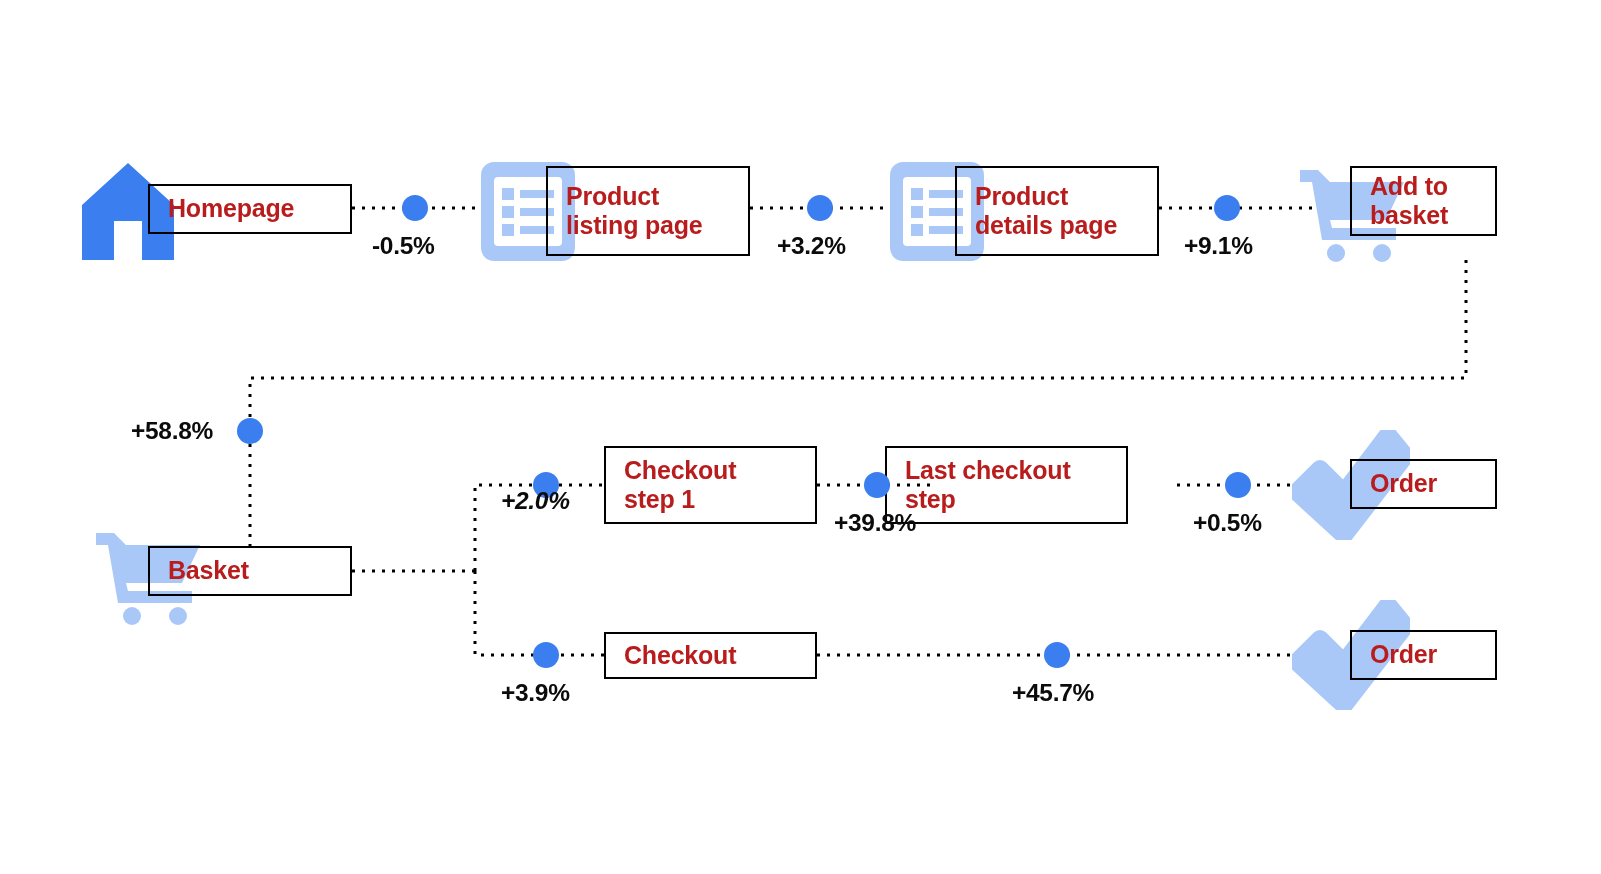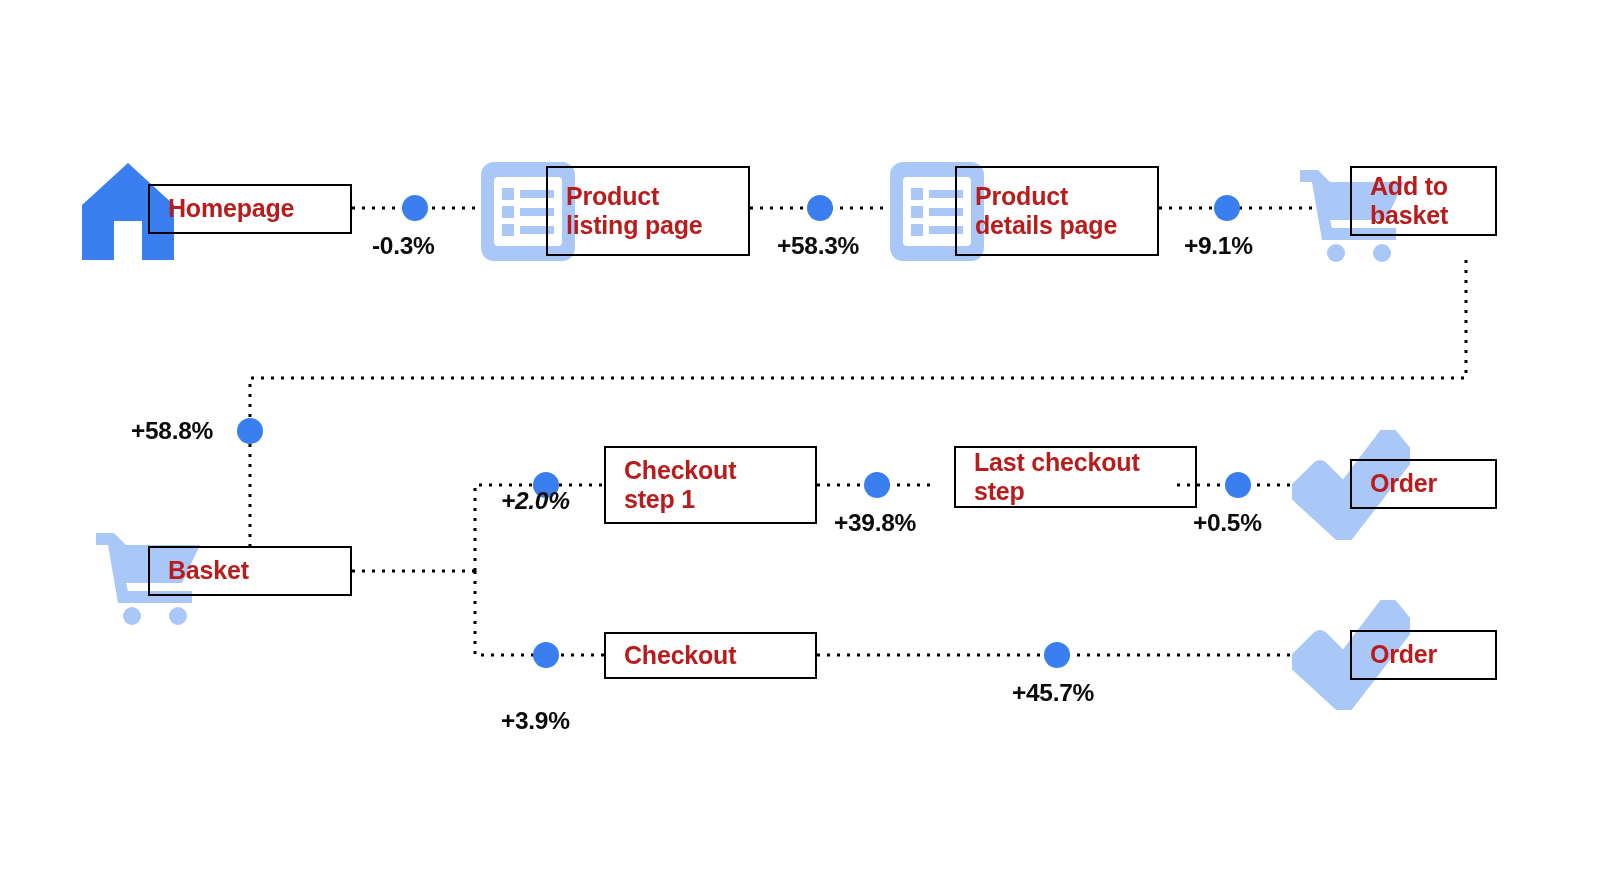--- a/index.html
+++ b/index.html
@@ -159,49 +159,49 @@
         <div class="node-label">Add to
 basket</div>
       </div>
       <div class="node-box" style="left: 148px; top: 546px; width: 204px; height: 50px;">
         <div class="node-label">Basket</div>
       </div>
       <div class="node-box" style="left: 604px; top: 446px; width: 213px; height: 78px;">
         <div class="node-label">Checkout
 step 1</div>
       </div>
-      <div class="node-box" style="left: 954px; top: 446px; width: 243px; height: 62px;">
+      <div class="node-box" style="left: 885px; top: 446px; width: 243px; height: 78px;">
         <div class="node-label">Last checkout
 step</div>
       </div>
       <div class="node-box" style="left: 1350px; top: 459px; width: 147px; height: 50px;">
         <div class="node-label">Order</div>
       </div>
       <div class="node-box" style="left: 604px; top: 632px; width: 213px; height: 47px;">
         <div class="node-label">Checkout</div>
       </div>
       <div class="node-box" style="left: 1350px; top: 630px; width: 147px; height: 50px;">
         <div class="node-label">Order</div>
       </div>
     </div>
 
   <div id="transitions-layer">
       <div class="dot" style="left: 402px; top: 195px; width: 26px; height: 26px; background: rgb(59, 126, 240);"></div>
-      <div class="delta" style="left: 372px; top: 232px;">-0.3%</div>
+      <div class="delta" style="left: 372px; top: 232px;">-0.5%</div>
       <div class="dot" style="left: 807px; top: 195px; width: 26px; height: 26px; background: rgb(59, 126, 240);"></div>
-      <div class="delta" style="left: 777px; top: 232px;">+58.3%</div>
+      <div class="delta" style="left: 777px; top: 232px;">+3.2%</div>
       <div class="dot" style="left: 1214px; top: 195px; width: 26px; height: 26px; background: rgb(59, 126, 240);"></div>
       <div class="delta" style="left: 1184px; top: 232px;">+9.1%</div>
       <div class="dot" style="left: 237px; top: 418px; width: 26px; height: 26px; background: rgb(59, 126, 240);"></div>
       <div class="delta" style="left: 131px; top: 417px;">+58.8%</div>
       <div class="dot" style="left: 533px; top: 472px; width: 26px; height: 26px; background: rgb(59, 126, 240);"></div>
       <div class="delta" style="left: 501px; top: 487px; font-style: italic;">+2.0%</div>
       <div class="dot" style="left: 864px; top: 472px; width: 26px; height: 26px; background: rgb(59, 126, 240);"></div>
       <div class="delta" style="left: 834px; top: 509px;">+39.8%</div>
       <div class="dot" style="left: 1225px; top: 472px; width: 26px; height: 26px; background: rgb(59, 126, 240);"></div>
       <div class="delta" style="left: 1193px; top: 509px;">+0.5%</div>
       <div class="dot" style="left: 533px; top: 642px; width: 26px; height: 26px; background: rgb(59, 126, 240);"></div>
-      <div class="delta" style="left: 501px; top: 679px; margin-top: 28px;">+3.9%</div>
+      <div class="delta" style="left: 501px; top: 679px;">+3.9%</div>
       <div class="dot" style="left: 1044px; top: 642px; width: 26px; height: 26px; background: rgb(59, 126, 240);"></div>
       <div class="delta" style="left: 1012px; top: 679px;">+45.7%</div>
     </div>
 
 </div>
 
 </body></html>

